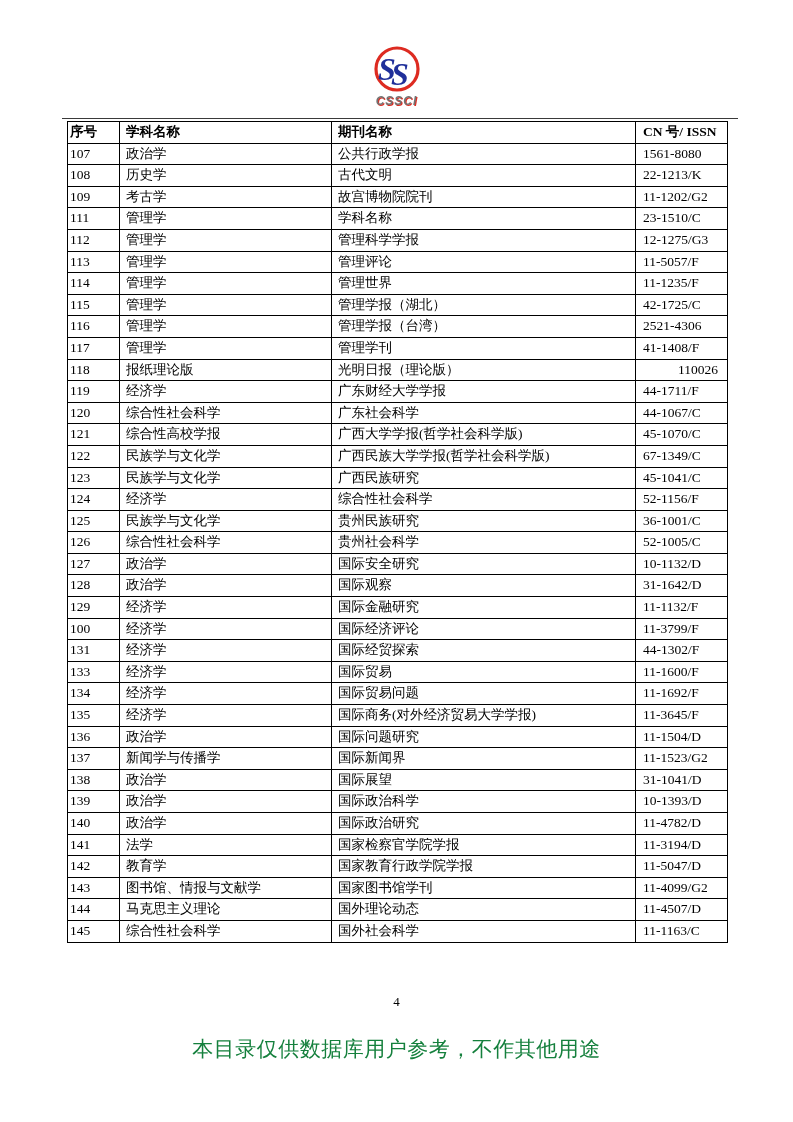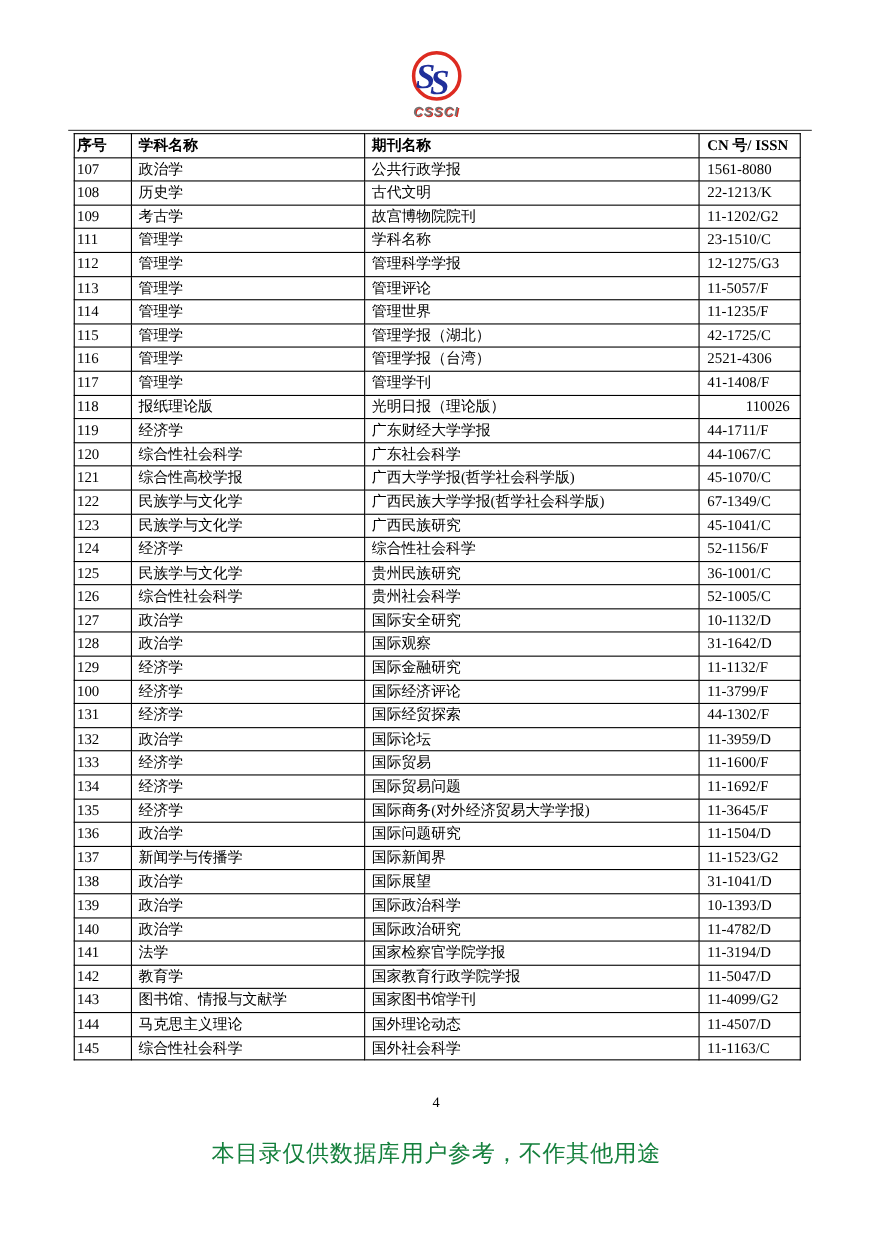--- a/index.html
+++ b/index.html
@@ -260,26 +260,20 @@
     <td class="c-journal">国际经济评论</td>
     <td class="c-cn">11-3799/F</td>
   </tr>
       <tr>
     <td class="c-no">131</td>
     <td class="c-subject">经济学</td>
     <td class="c-journal">国际经贸探索</td>
     <td class="c-cn">44-1302/F</td>
   </tr>
       <tr>
-    <td class="c-no">132</td>
-    <td class="c-subject">政治学</td>
-    <td class="c-journal">国际论坛</td>
-    <td class="c-cn">11-3959/D</td>
-  </tr>
-      <tr>
     <td class="c-no">133</td>
     <td class="c-subject">经济学</td>
     <td class="c-journal">国际贸易</td>
     <td class="c-cn">11-1600/F</td>
   </tr>
       <tr>
     <td class="c-no">134</td>
     <td class="c-subject">经济学</td>
     <td class="c-journal">国际贸易问题</td>
     <td class="c-cn">11-1692/F</td>

